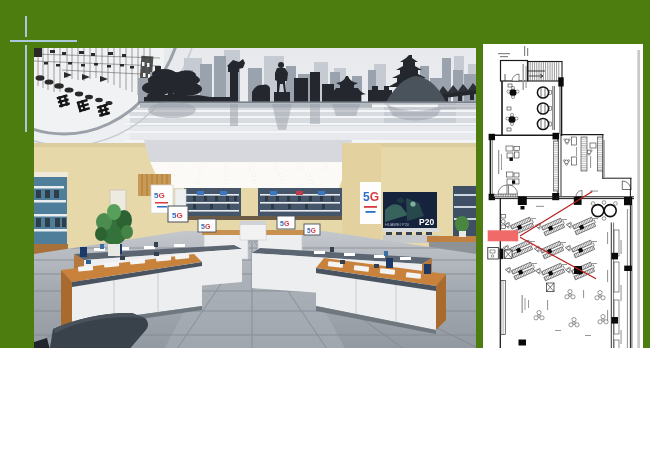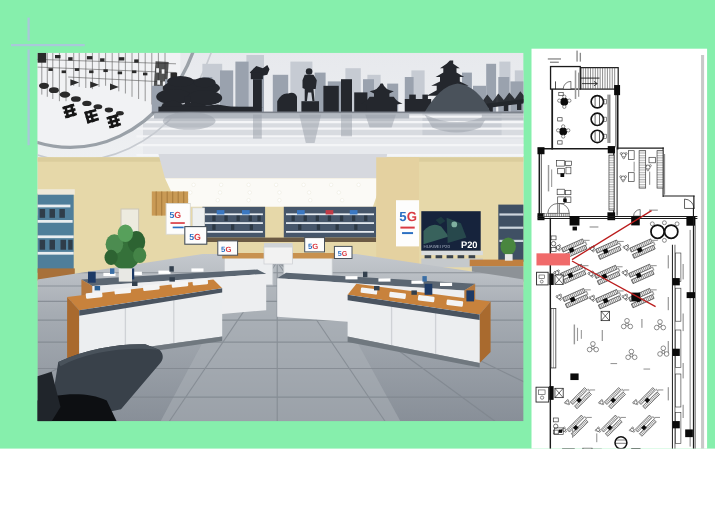--- a/index.html
+++ b/index.html
@@ -1,16 +1,16 @@
 <!DOCTYPE html>
 <html><head>
 <meta charset="utf-8">
 <style>
 html,body{margin:0;padding:0;background:#fff;}
-#page{position:relative;width:650px;height:408px;background:#86efac;overflow:hidden;font-family:"Liberation Sans",sans-serif;}
+#page{position:relative;width:650px;height:348px;background:#4d7c0f;overflow:hidden;font-family:"Liberation Sans",sans-serif;}
 .abs{position:absolute;}
 </style>
 </head>
 <body>
 <div id="page">
 
 <div class="abs" style="left:25px;top:16px;width:2px;height:21px;background:#a9c8d9;"></div>
 <div class="abs" style="left:25px;top:45px;width:2px;height:87px;background:#a9c8d9;"></div>
 
 <div class="abs" style="left:10px;top:40px;width:67px;height:2px;background:#a9c8d9;"></div>

